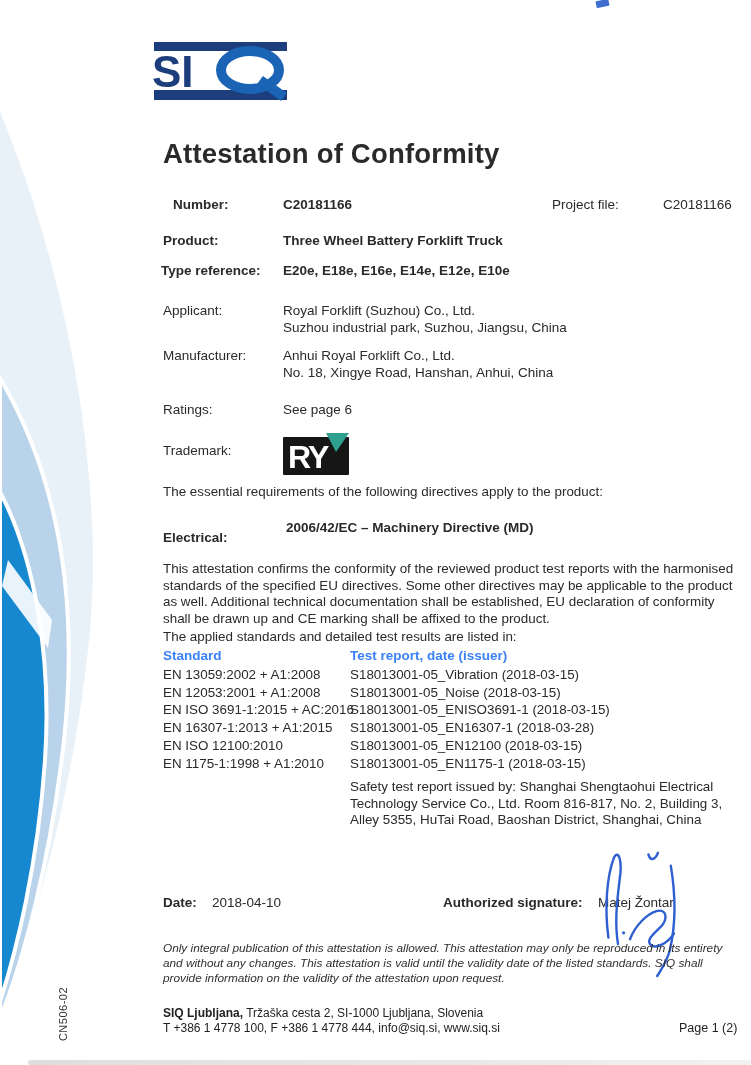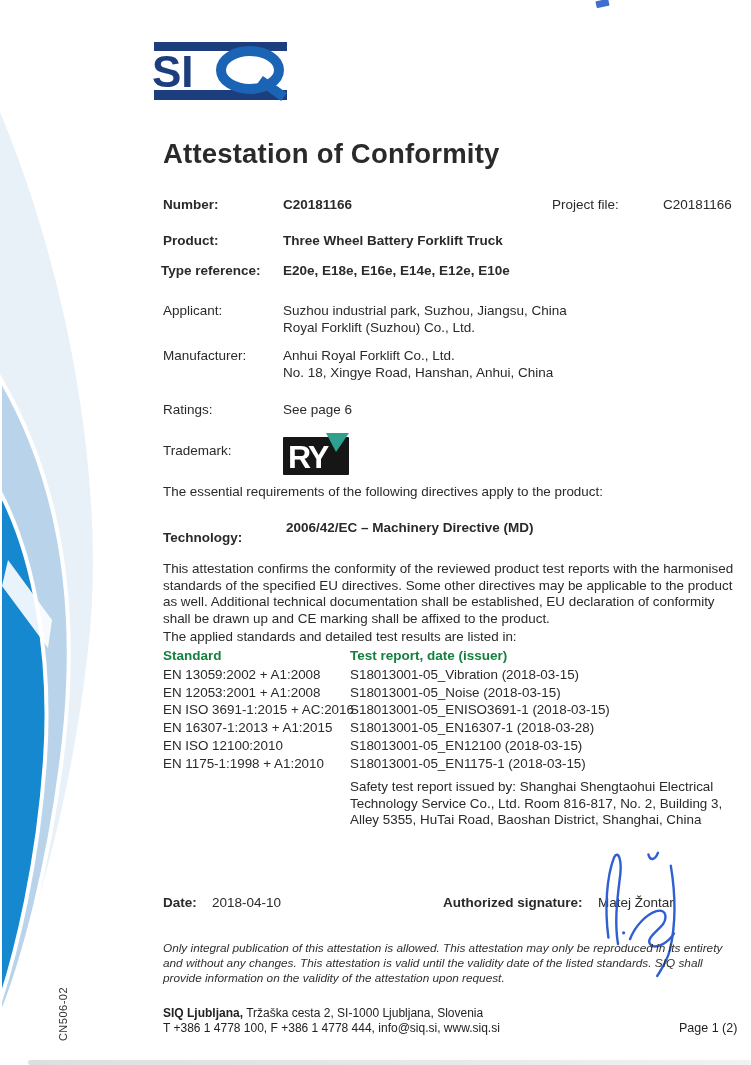--- a/index.html
+++ b/index.html
@@ -7,21 +7,21 @@
     position:relative;width:751px;height:1065px;background:#fff;overflow:hidden;
     font-family:"Liberation Sans","DejaVu Sans",sans-serif;color:#1f1f1f;
   }
   .abs{position:absolute;}
   .lbl{font-size:13.5px;color:#2a2a2a;}
   .lbl.b{font-weight:bold;}
   .val{font-size:13.5px;color:#2a2a2a;}
   .val.b{font-weight:bold;}
   .doc-title{font-size:27.5px;font-weight:bold;color:#2a2a2a;letter-spacing:.2px;}
   .para{font-size:13.4px;line-height:16.5px;color:#2a2a2a;}
-  .tbl-h{font-size:13.5px;font-weight:bold;color:#15803d;}
+  .tbl-h{font-size:13.5px;font-weight:bold;color:#3b82f6;}
   .tbl-c{font-size:13.4px;line-height:17.7px;color:#2a2a2a;white-space:nowrap;}
   .legal{font-size:11.8px;font-style:italic;line-height:15px;color:#2f2f2f;}
   .foot{font-size:12px;line-height:15px;color:#222;}
   .foot .b{font-weight:bold;}
   .pageno{font-size:12.5px;color:#222;}
   .vert-code{font-size:11px;color:#333;letter-spacing:.5px;
     transform:rotate(-90deg);transform-origin:center;}
   .bottom-edge{position:absolute;left:28px;right:0;bottom:0;height:5px;
     background:linear-gradient(90deg,#d6d6d6,#e3e3e3 60%,#eee);border-radius:3px;opacity:.8;}
   .corner-dash{position:absolute;left:596px;top:0;width:13px;height:7px;
@@ -44,56 +44,56 @@
   <svg class="abs" style="left:154px;top:40px;overflow:visible;" width="142" height="62" viewBox="0 0 142 62">
     <rect x="0" y="2" width="133" height="9" fill="#1c3e7c"></rect>
     <rect x="0" y="50" width="133" height="10" fill="#1c3e7c"></rect>
     <text x="-2" y="47" font-family="Liberation Sans, DejaVu Sans, sans-serif" font-size="44" font-weight="bold" fill="#1c3e7c" letter-spacing="0">SI</text>
     <ellipse cx="96" cy="30" rx="29" ry="19" fill="none" stroke="#1a63b5" stroke-width="10"></ellipse>
     <line x1="106" y1="40" x2="130" y2="57" stroke="#1a63b5" stroke-width="10"></line>
   </svg>
 
   <div class="abs doc-title" style="left:163px;top:138px;">Attestation of Conformity</div>
 
-  <div class="abs lbl b" style="left:163px;top:197px;">Number:</div>
+  <div class="abs lbl b" style="left:173px;top:197px;">Number:</div>
   <div class="abs val b" style="left:283px;top:197px;">C20181166</div>
   <div class="abs lbl" style="left:552px;top:197px;">Project file:</div>
   <div class="abs val" style="left:663px;top:197px;">C20181166</div>
 
   <div class="abs lbl b" style="left:163px;top:233px;">Product:</div>
   <div class="abs val b" style="left:283px;top:233px;">Three Wheel Battery Forklift Truck</div>
 
   <div class="abs lbl b" style="left:161px;top:263px;">Type reference:</div>
   <div class="abs val b" style="left:283px;top:263px;">E20e, E18e, E16e, E14e, E12e, E10e</div>
 
   <div class="abs lbl" style="left:163px;top:303px;">Applicant:</div>
   <div class="abs val" style="left:283px;top:303px;line-height:16.5px;">
+    <div>Royal Forklift (Suzhou) Co., Ltd.</div>
     <div>Suzhou industrial park, Suzhou, Jiangsu, China</div>
-    <div>Royal Forklift (Suzhou) Co., Ltd.</div>
   </div>
 
   <div class="abs lbl" style="left:163px;top:348px;">Manufacturer:</div>
   <div class="abs val" style="left:283px;top:348px;line-height:16.5px;">
     <div>Anhui Royal Forklift Co., Ltd.</div>
     <div>No. 18, Xingye Road, Hanshan, Anhui, China</div>
   </div>
 
   <div class="abs lbl" style="left:163px;top:402px;">Ratings:</div>
   <div class="abs val" style="left:283px;top:402px;">See page 6</div>
 
   <div class="abs lbl" style="left:163px;top:443px;">Trademark:</div>
   <svg class="abs" style="left:283px;top:437px;overflow:visible;" width="66" height="38" viewBox="0 0 66 38">
     <rect x="0" y="0" width="66" height="38" fill="#161616" rx="1"></rect>
     <text x="5" y="31" font-family="Liberation Sans, DejaVu Sans, sans-serif" font-size="32" font-weight="bold" fill="#ffffff" letter-spacing="-2">RY</text>
     <polygon points="43,-4 66,-4 53,15" fill="#2fa08e"></polygon>
   </svg>
 
   <div class="abs para" style="left:163px;top:484px;width:580px;">The essential requirements of the following directives apply to the product:</div>
 
-  <div class="abs lbl b" style="left:163px;top:530px;">Technology:</div>
+  <div class="abs lbl b" style="left:163px;top:530px;">Electrical:</div>
   <div class="abs val b" style="left:286px;top:520px;">2006/42/EC – Machinery Directive (MD)</div>
 
   <div class="abs para" style="left:163px;top:561px;width:578px;">This attestation confirms the conformity of the reviewed product test reports with the harmonised standards of the specified EU directives. Some other directives may be applicable to the product as well. Additional technical documentation shall be established, EU declaration of conformity shall be drawn up and CE marking shall be affixed to the product.</div>
 
   <div class="abs para" style="left:163px;top:629px;width:578px;">The applied standards and detailed test results are listed in:</div>
 
   <div class="abs tbl-h" style="left:163px;top:648px;">Standard</div>
   <div class="abs tbl-h" style="left:350px;top:648px;">Test report, date (issuer)</div>
 
   <div class="abs tbl-c" style="left:163px;top:666px;">

